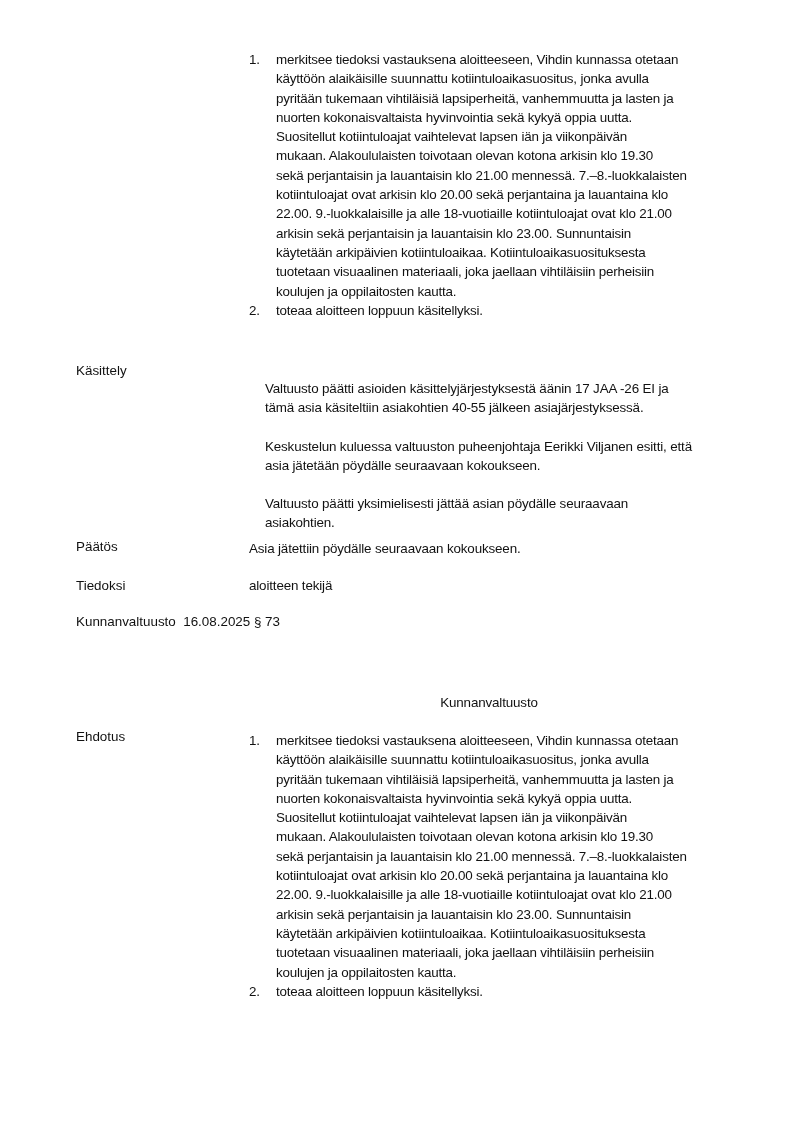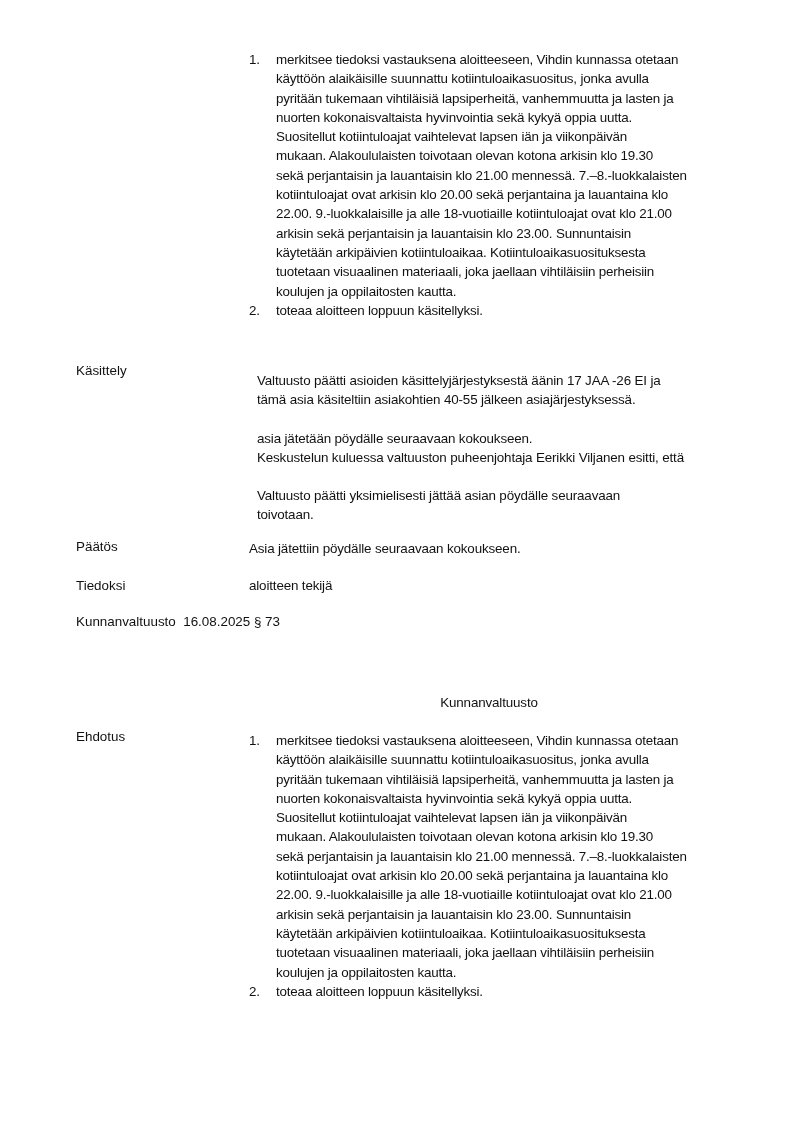--- a/index.html
+++ b/index.html
@@ -7,21 +7,21 @@
          font-family: "Liberation Sans", sans-serif; color: #111; font-size: 13.4px; }
   .page { position: absolute; left: 0; top: 0; width: 794px; height: 1122px; }
   .abs { position: absolute; }
   .label { left: 76px; }
   .body-col { left: 249px; width: 480px; line-height: 19.3px; letter-spacing: -0.15px; }
   ol.items { list-style: none; margin: 0; padding: 0; position: absolute; left: 249px; width: 490px;
              line-height: 19.3px; letter-spacing: -0.2px; }
   ol.items li { position: relative; padding-left: 27px; margin: 0; }
   ol.items li .num { position: absolute; left: 0; top: 0; }
   .line { display: block; white-space: nowrap; }
-  p { margin: 8px; }
+  p { margin: 16px; }
 </style>
 </head>
 <body>
 
 <div class="page">
 
   <ol class="items" style="top:50px;">
     <li>
       <span class="num">1.</span>
       <span class="line">merkitsee tiedoksi vastauksena aloitteeseen, Vihdin kunnassa otetaan</span>
@@ -44,26 +44,26 @@
     </li>
   </ol>
 
   <div class="abs label" style="top:363px;">Käsittely</div>
   <div class="abs body-col" style="top:363px;">
     <p>
       <span class="line">Valtuusto päätti asioiden käsittelyjärjestyksestä äänin 17 JAA -26 EI ja</span>
       <span class="line">tämä asia käsiteltiin asiakohtien 40-55 jälkeen asiajärjestyksessä.</span>
     </p>
     <p style="margin-top:19px;">
+      <span class="line">Keskustelun kuluessa valtuuston puheenjohtaja Eerikki Viljanen esitti, että</span>
       <span class="line">asia jätetään pöydälle seuraavaan kokoukseen.</span>
-      <span class="line">Keskustelun kuluessa valtuuston puheenjohtaja Eerikki Viljanen esitti, että</span>
     </p>
     <p style="margin-top:19px;">
       <span class="line">Valtuusto päätti yksimielisesti jättää asian pöydälle seuraavaan</span>
-      <span class="line">toivotaan.</span>
+      <span class="line">asiakohtien.</span>
     </p>
   </div>
 
   <div class="abs label" style="top:539px;">Päätös</div>
   <div class="abs body-col" style="top:539px;">Asia jätettiin pöydälle seuraavaan kokoukseen.</div>
 
   <div class="abs label" style="top:578px;">Tiedoksi</div>
   <div class="abs body-col" style="top:576px;">aloitteen tekijä</div>
 
   <div class="abs label" style="top:614px; white-space:pre;">Kunnanvaltuusto  16.08.2025 § 73</div>

